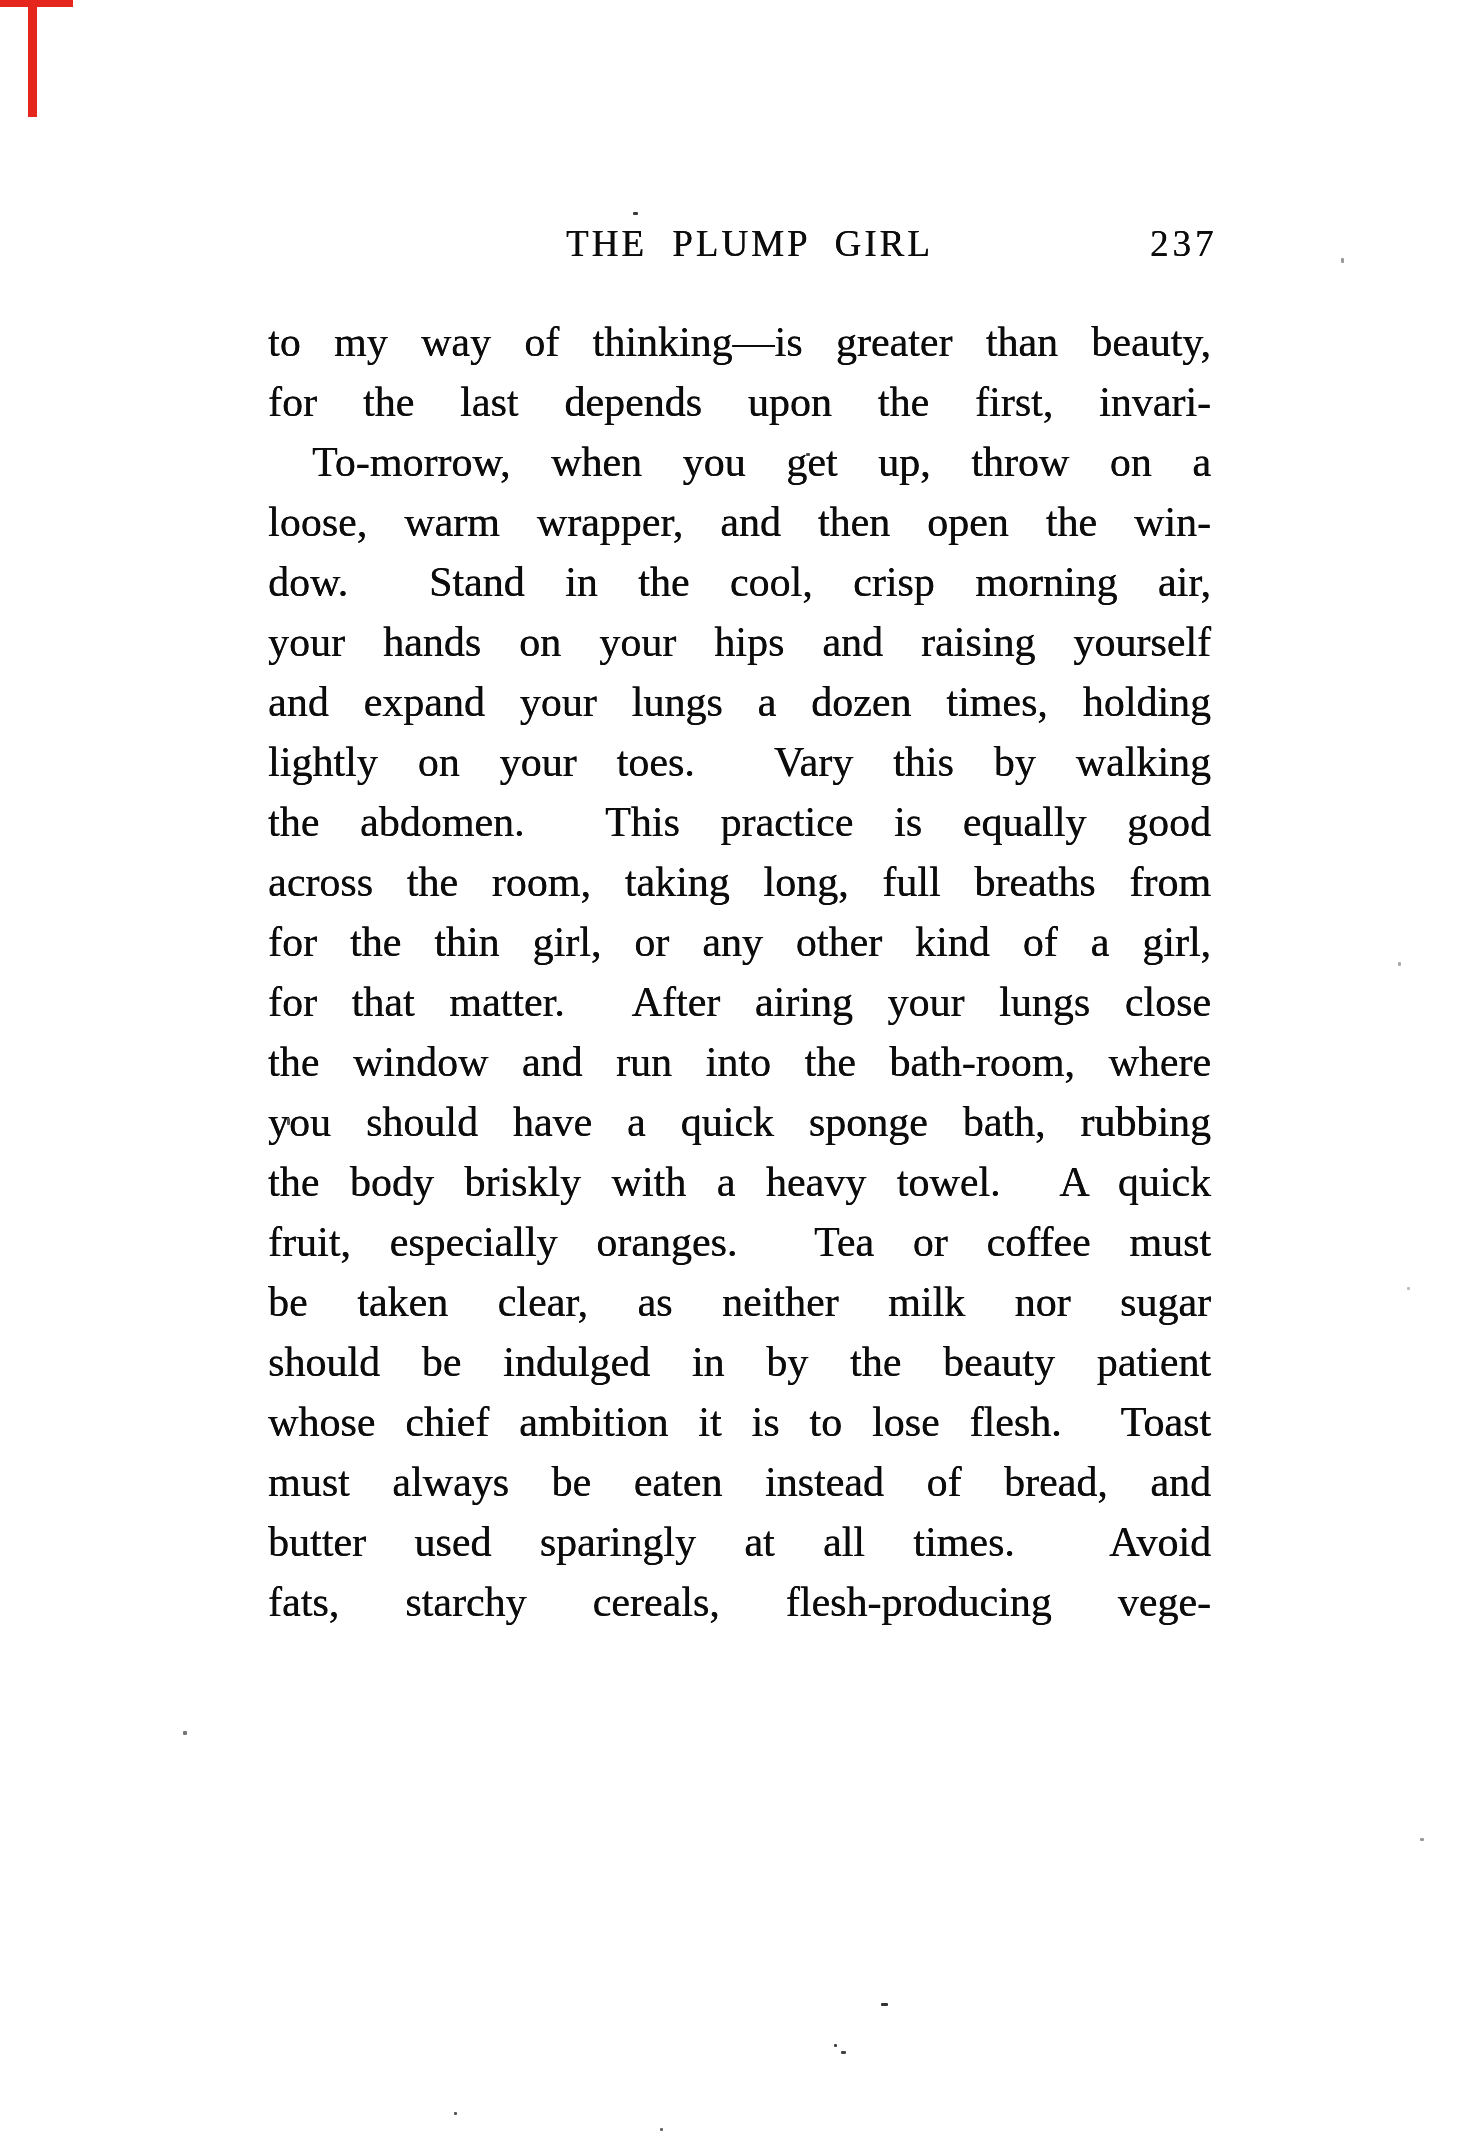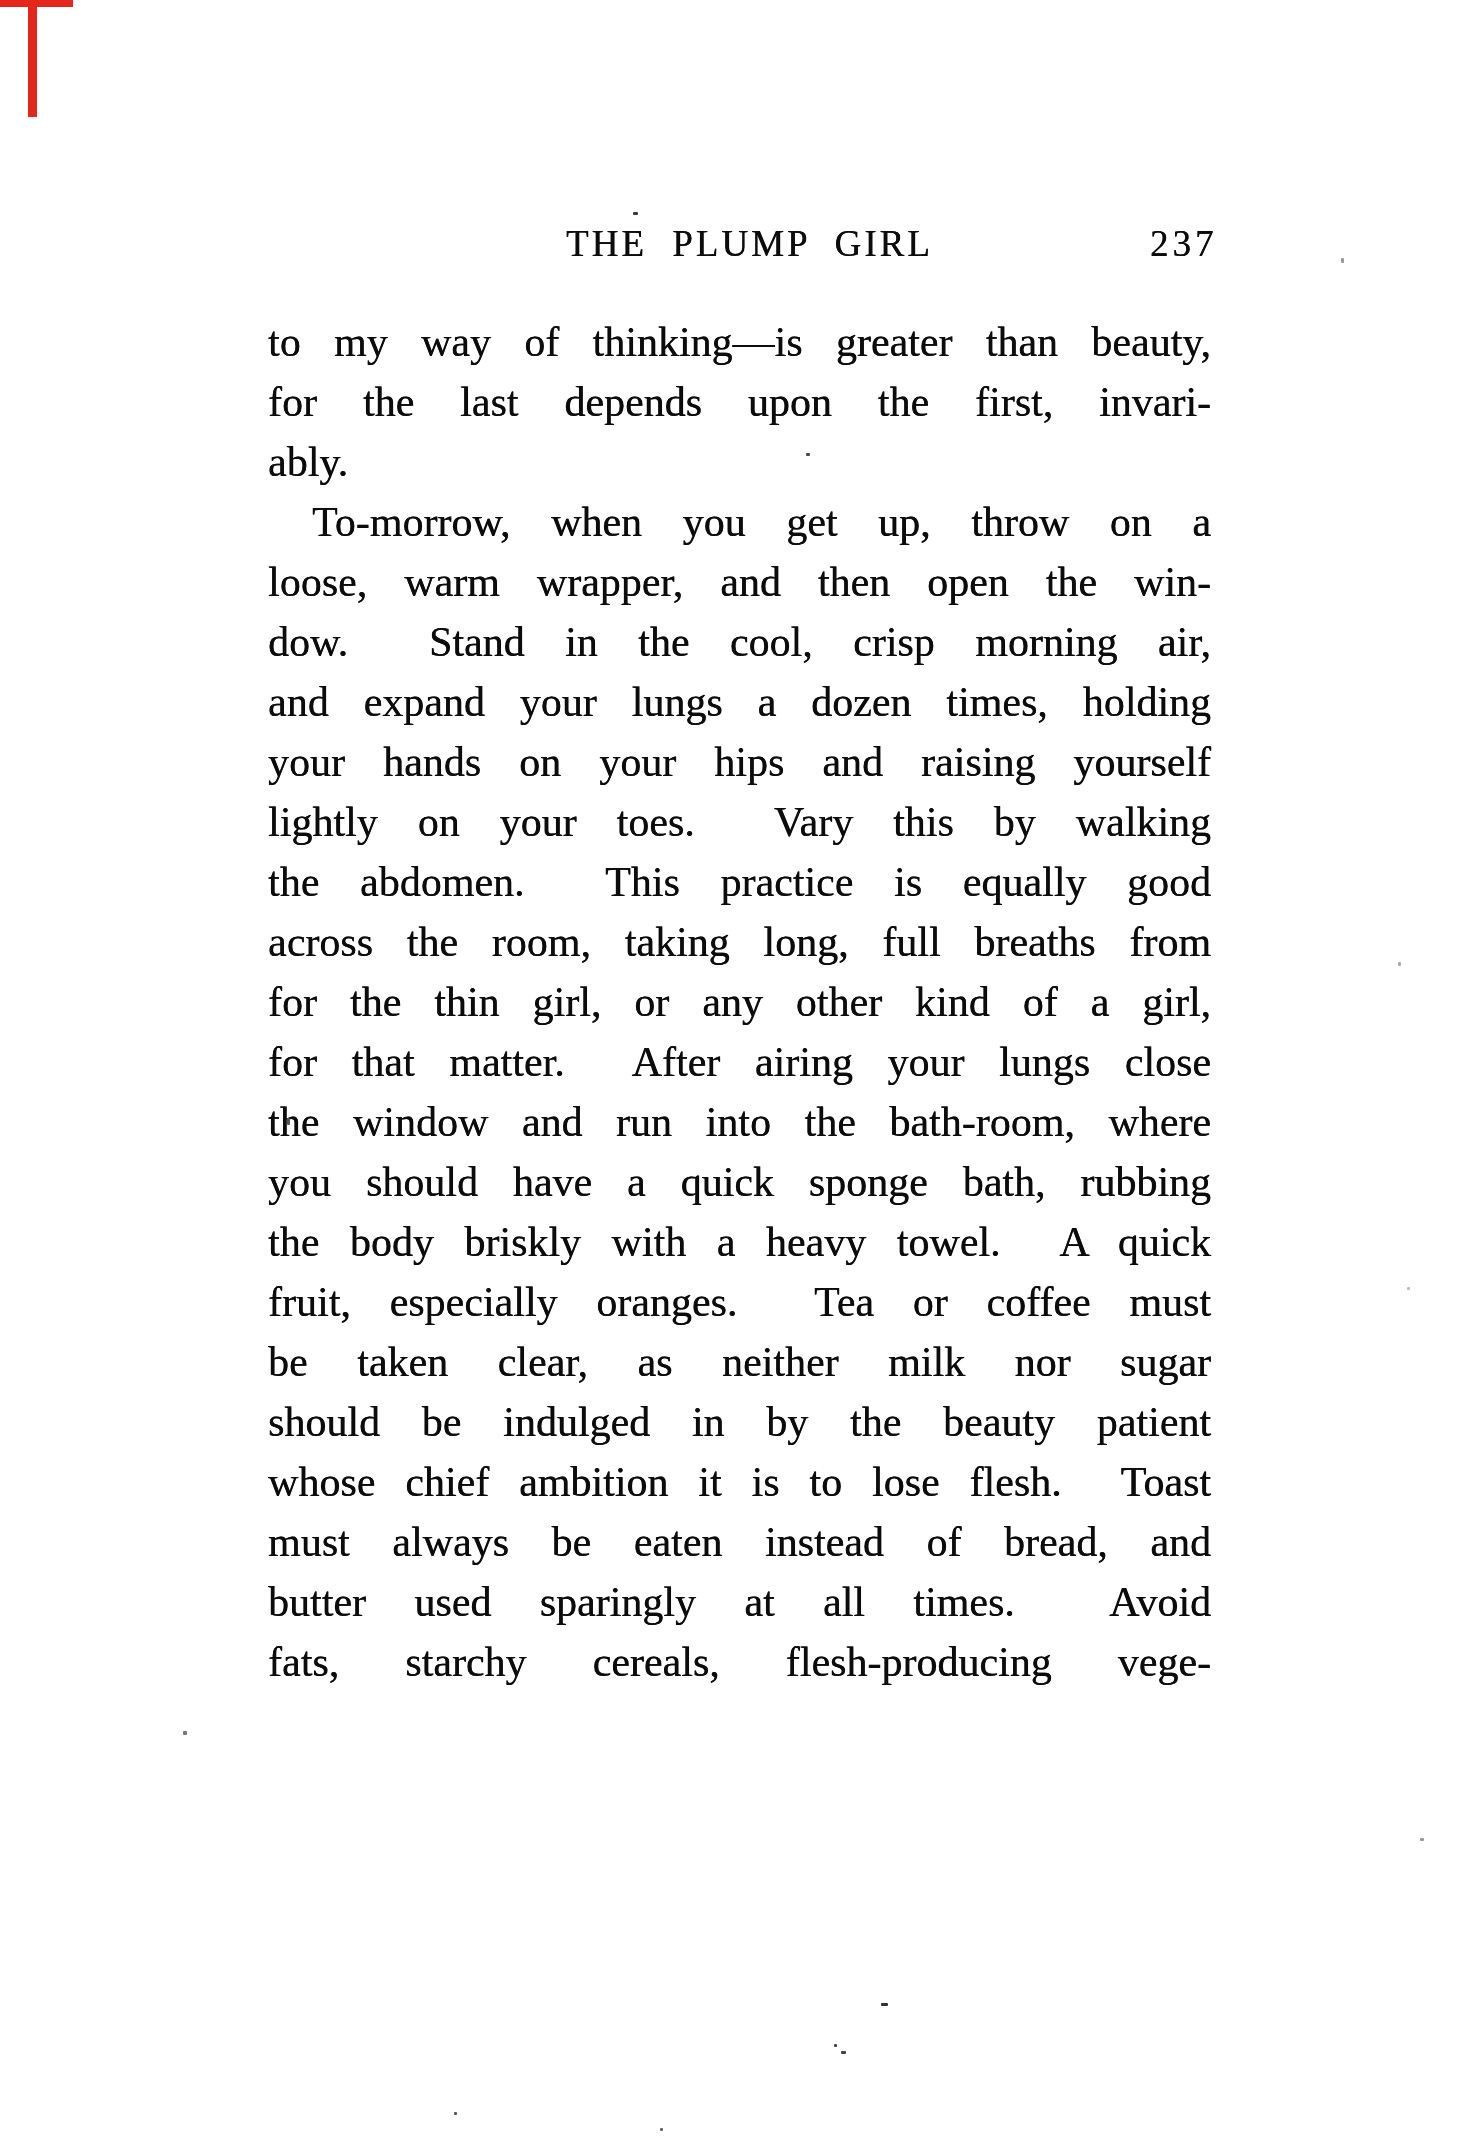--- a/index.html
+++ b/index.html
@@ -82,26 +82,25 @@
 
   <div class="corner-mark-h"></div>
   <div class="corner-mark-v"></div>
 
   <div class="running-head">THE PLUMP GIRL</div>
   <div class="page-number">237</div>
 
   <div class="page-body">
       <div class="text-line">to my way of thinking—is greater than beauty,</div>
       <div class="text-line">for the last depends upon the first, invari-</div>
-      <div class="text-line para-end">ably.</div>
       <div class="text-line indent">To-morrow, when you get up, throw on a</div>
       <div class="text-line">loose, warm wrapper, and then open the win-</div>
       <div class="text-line">dow.&nbsp; Stand in the cool, crisp morning air,</div>
+      <div class="text-line">your hands on your hips and raising yourself</div>
       <div class="text-line">and expand your lungs a dozen times, holding</div>
-      <div class="text-line">your hands on your hips and raising yourself</div>
       <div class="text-line">lightly on your toes.&nbsp; Vary this by walking</div>
       <div class="text-line">the abdomen.&nbsp; This practice is equally good</div>
       <div class="text-line">across the room, taking long, full breaths from</div>
       <div class="text-line">for the thin girl, or any other kind of a girl,</div>
       <div class="text-line">for that matter.&nbsp; After airing your lungs close</div>
       <div class="text-line">the window and run into the bath-room, where</div>
       <div class="text-line">you should have a quick sponge bath, rubbing</div>
       <div class="text-line">the body briskly with a heavy towel.&nbsp; A quick</div>
       <div class="text-line">fruit, especially oranges.&nbsp; Tea or coffee must</div>
       <div class="text-line">be taken clear, as neither milk nor sugar</div>

